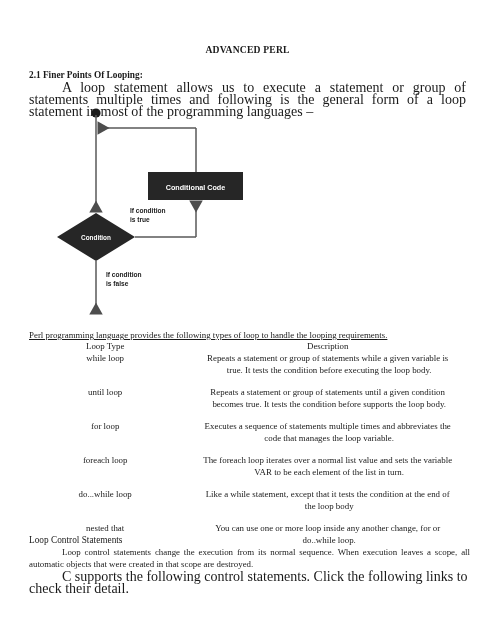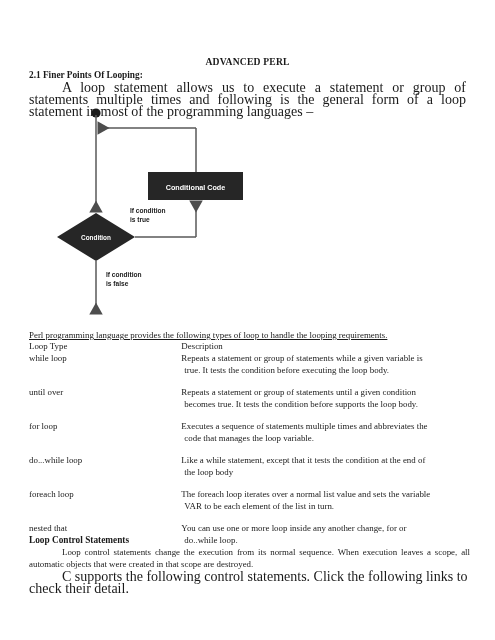--- a/index.html
+++ b/index.html
@@ -17,21 +17,21 @@
   }
   .page {
     position: absolute;
     inset: 0;
     background: #ffffff;
   }
 
   
   .doc-title {
     position: absolute;
-    top: 56px;
+    top: 44px;
     left: 0;
     width: 495px;
     text-align: center;
     font-weight: bold;
     font-size: 9.6px;
     letter-spacing: 0.2px;
   }
   .section-heading {
     position: absolute;
     top: 70px;
@@ -76,37 +76,38 @@
     top: 340px;
     left: 29px;
     width: 445px;
     font-size: 8.9px;
     line-height: 12px;
     border-collapse: collapse;
   }
   .loop-table td {
     vertical-align: top;
     padding: 0 0 10px 0;
+    text-align: center;
   }
   .loop-table tr.header-row td {
     padding-bottom: 0px;
   }
   .loop-table tr.first-row td {
     padding-bottom: 10px;
   }
   .col-type { width: 151px; padding-right: 4px; }
   .col-desc { width: 290px; }
   .desc-line2 { display: block; text-indent: 3px; }
 
   
   .control-heading {
     position: absolute;
     top: 535px;
     left: 29px;
-    font-weight: bold;
+    font-weight: normal;
     font-size: 9.3px;
   }
   .control-para {
     position: absolute;
     top: 546px;
     left: 29px;
     width: 441px;
     font-size: 8.9px;
     line-height: 12.2px;
     text-align: justify;
@@ -186,48 +187,48 @@
 
       <tr class="first-row">
         <td class="col-type">while loop</td>
         <td class="col-desc">
           <span>Repeats a statement or group of statements while a given variable is</span>
           <span class="desc-line2">true. It tests the condition before executing the loop body.</span>
         </td>
       </tr>
 
       <tr>
-        <td class="col-type">until over</td>
+        <td class="col-type">until loop</td>
         <td class="col-desc">
           <span>Repeats a statement or group of statements until a given condition</span>
           <span class="desc-line2">becomes true. It tests the condition before supports the loop body.</span>
         </td>
       </tr>
 
       <tr>
         <td class="col-type">for loop</td>
         <td class="col-desc">
           <span>Executes a sequence of statements multiple times and abbreviates the</span>
           <span class="desc-line2">code that manages the loop variable.</span>
         </td>
       </tr>
 
       <tr>
+        <td class="col-type">foreach loop</td>
+        <td class="col-desc">
+          <span>The foreach loop iterates over a normal list value and sets the variable</span>
+          <span class="desc-line2">VAR to be each element of the list in turn.</span>
+        </td>
+      </tr>
+
+      <tr>
         <td class="col-type">do...while loop</td>
         <td class="col-desc">
           <span>Like a while statement, except that it tests the condition at the end of</span>
           <span class="desc-line2">the loop body</span>
-        </td>
-      </tr>
-
-      <tr>
-        <td class="col-type">foreach loop</td>
-        <td class="col-desc">
-          <span>The foreach loop iterates over a normal list value and sets the variable</span>
-          <span class="desc-line2">VAR to be each element of the list in turn.</span>
         </td>
       </tr>
 
       <tr>
         <td class="col-type">nested that</td>
         <td class="col-desc">
           <span>You can use one or more loop inside any another change, for or</span>
           <span class="desc-line2">do..while loop.</span>
         </td>
       </tr>

